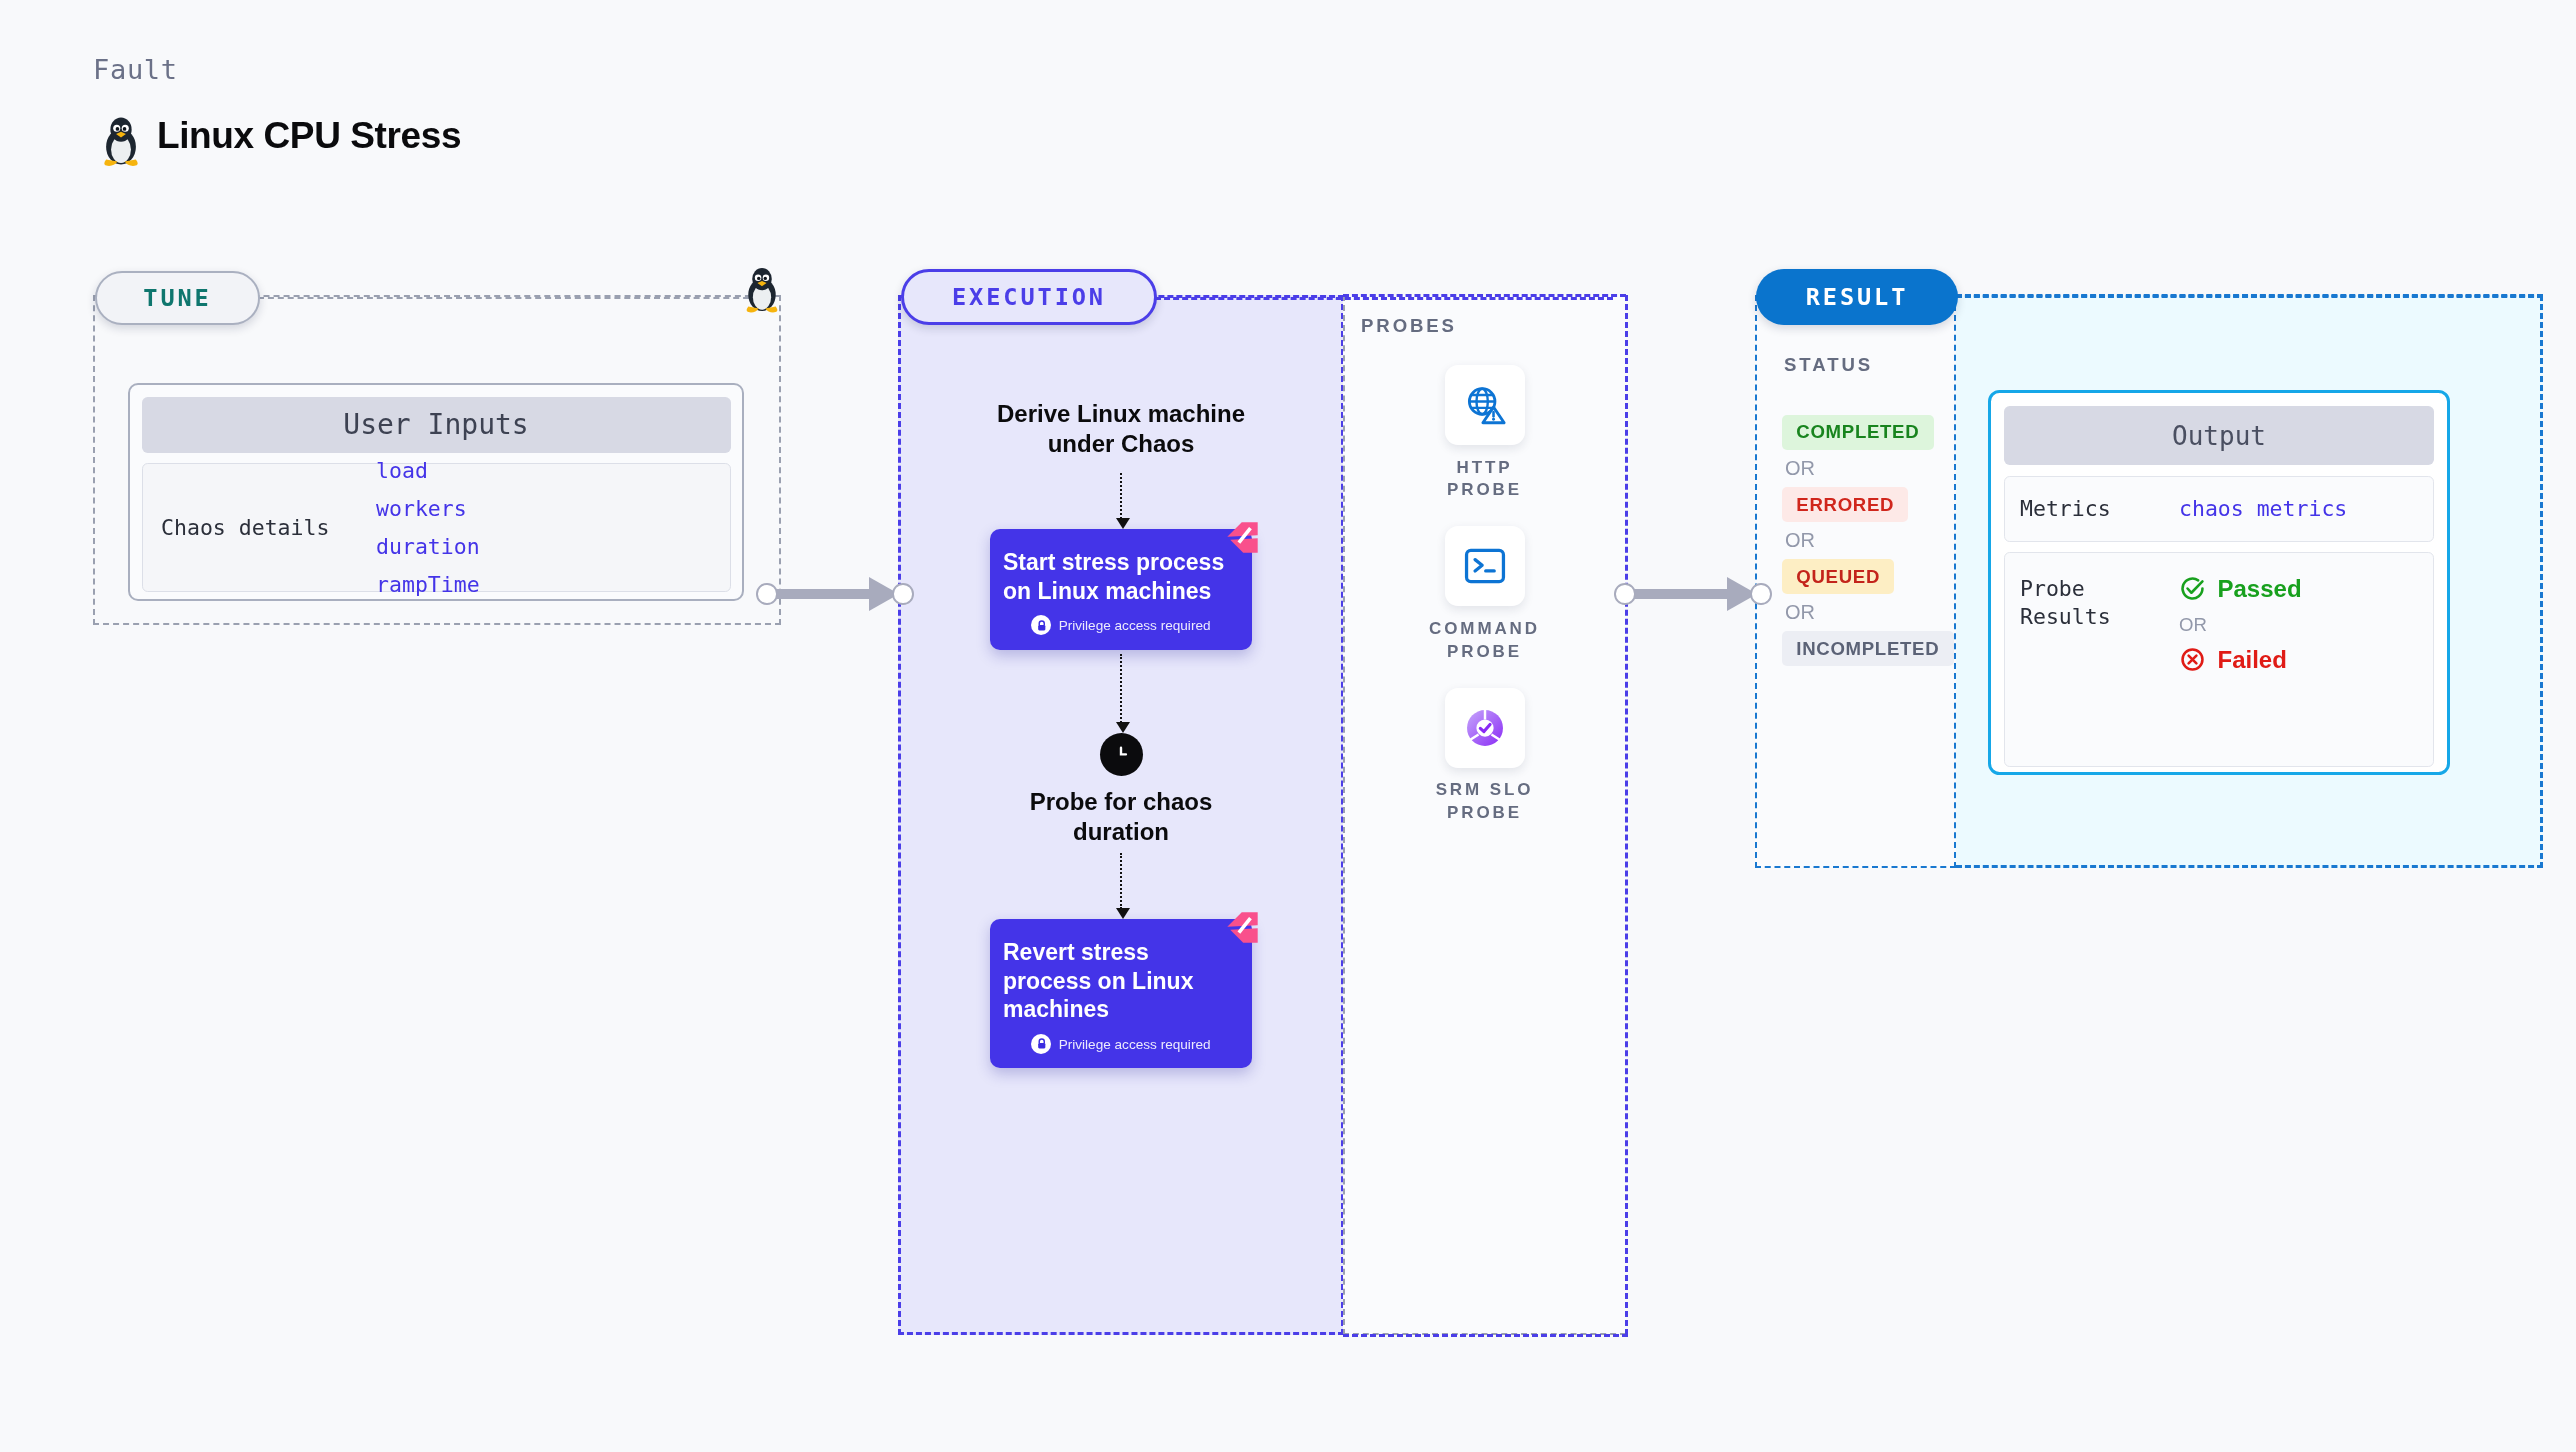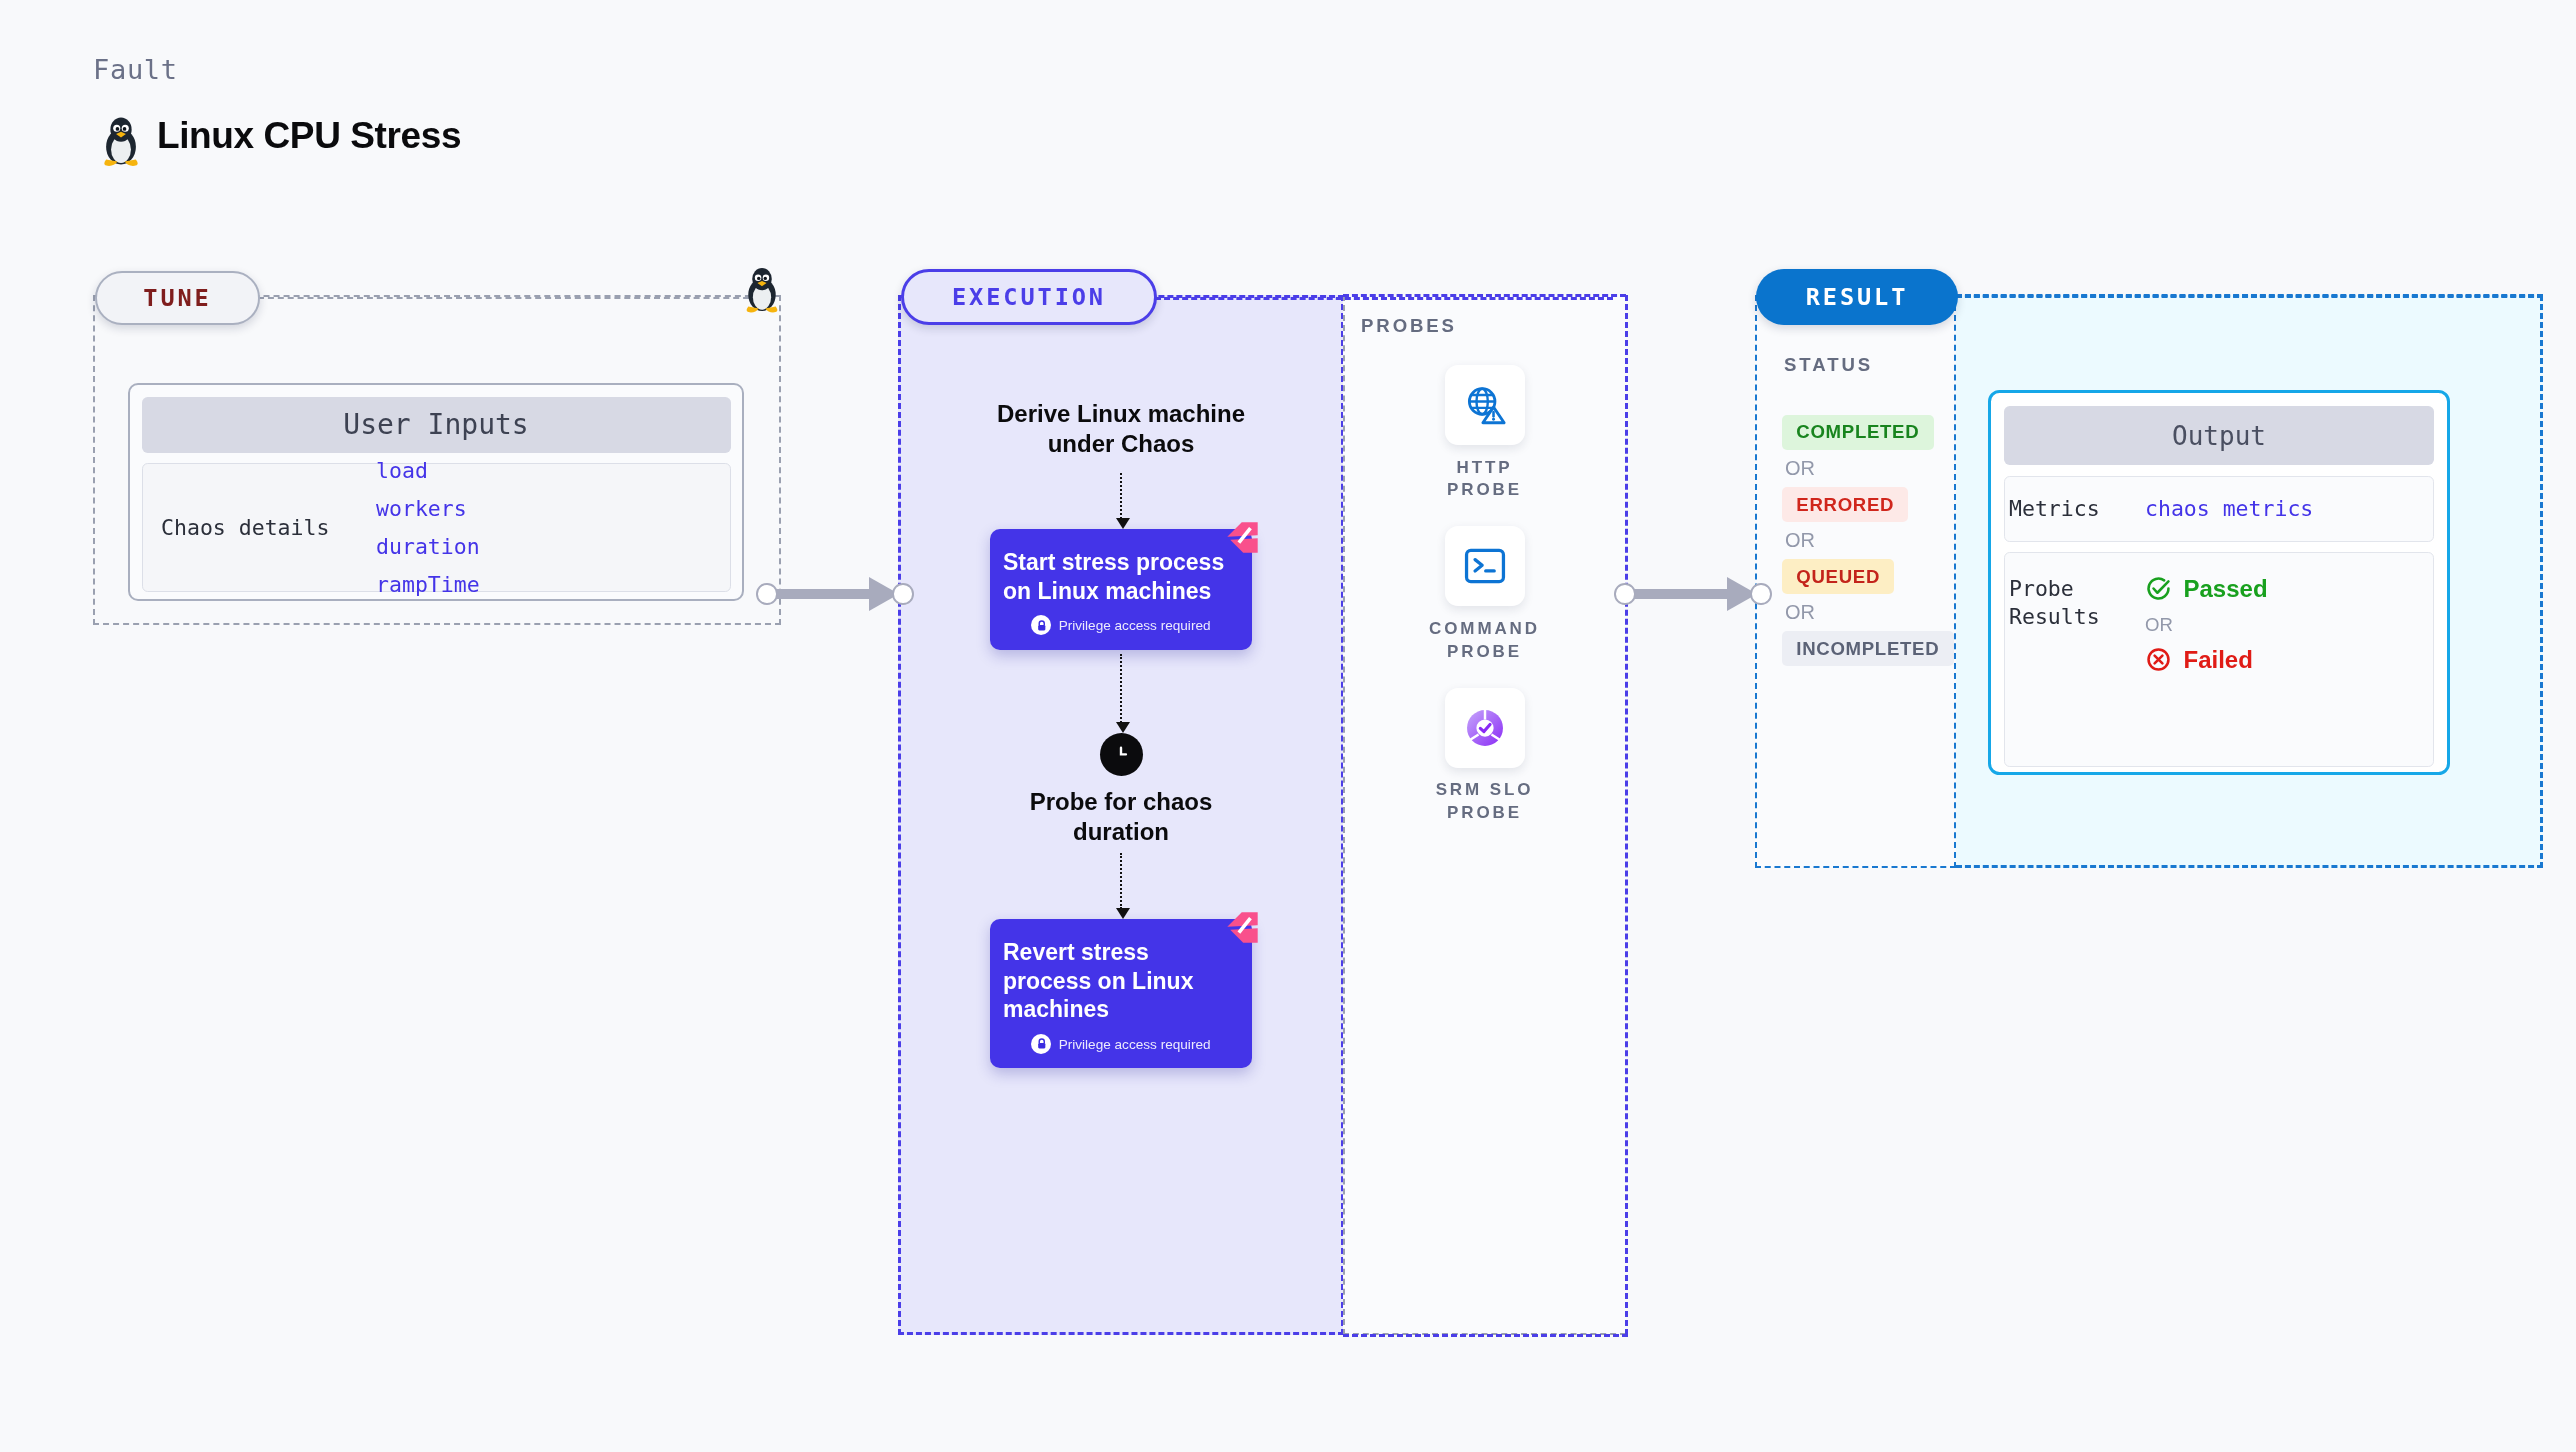--- a/index.html
+++ b/index.html
@@ -40,21 +40,21 @@
   }
 
   
   #tune-box {
     left: 93px; top: 295px; width: 688px; height: 330px;
     border: 2.9px dashed #9aa0b0; background: transparent;
   }
   #tune-pill {
     left: 95px; top: 271px; width: 165px; height: 54px;
     border-radius: 29px; background: #f2f3f7; border: 2.9px solid #aab0c0;
-    color: #7f1d1d; font-size: 23.6px;
+    color: #0f766e; font-size: 23.6px;
   }
   .tune-dash-h {
     position: absolute; left: 258px; top: 297px; width: 501px; height: 0;
     border-top: 2.9px dashed #9aa0b0;
   }
   #tune-tux { position: absolute; left: 741px; top: 266px; }
 
   .card-outer {
     position: absolute; left: 128px; top: 383px; width: 616px; height: 218px;
     background: #fafbfd; border: 2.1px solid #a9afbf; border-radius: 10px;
@@ -212,21 +212,21 @@
     background: #fff; border: 3.6px solid #16a7e8; border-radius: 11.5px;
     padding: 13px;
   }
   .out-header {
     height: 59px; background: #d7d9e4; border-radius: 5.7px;
     display: flex; align-items: center; justify-content: center;
     font-family: "DejaVu Sans Mono", monospace; font-size: 26px; color: #4a4f61;
   }
   .out-row {
     margin-top: 10.7px; background: #fafbfd; border: 1.4px solid #e2e5ec;
-    border-radius: 5.7px; display: flex; align-items: center; padding: 13px 4px;
+    border-radius: 5.7px; display: flex; align-items: center; padding: 13px 15px; gap: 23px;
   }
   .out-row.metrics { height: 66px; }
   .out-row.probes { height: 215px; align-items: flex-start; padding-top: 21.5px; }
   .out-key {
     font-family: "DejaVu Sans Mono", monospace; font-size: 21.5px;
     color: #2b2f3a; width: 136px; line-height: 1.3;
   }
   .out-val-mono {
     font-family: "DejaVu Sans Mono", monospace; font-size: 21.5px; color: #4434e8;
   }

